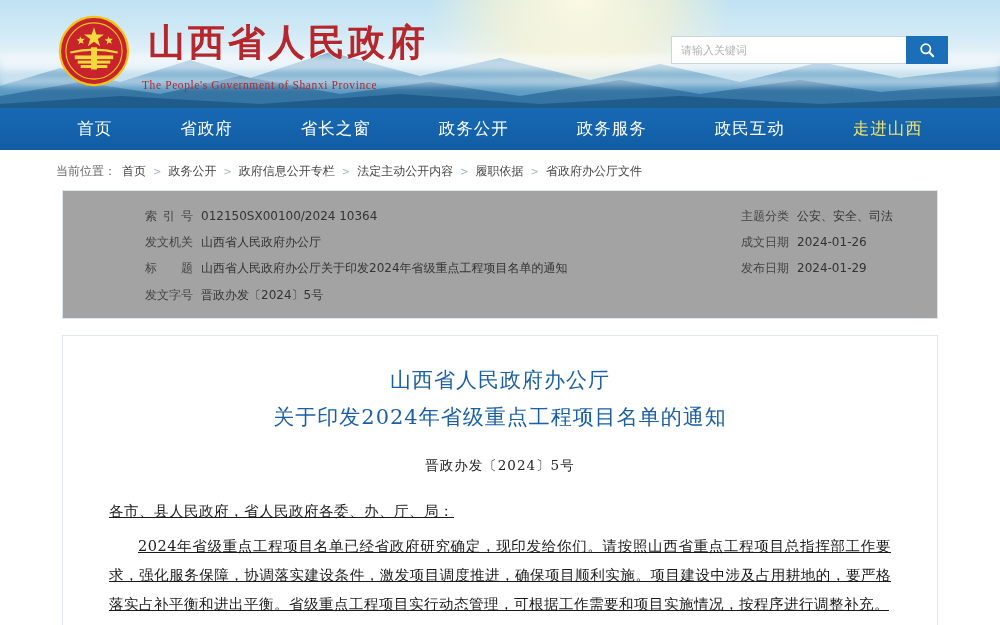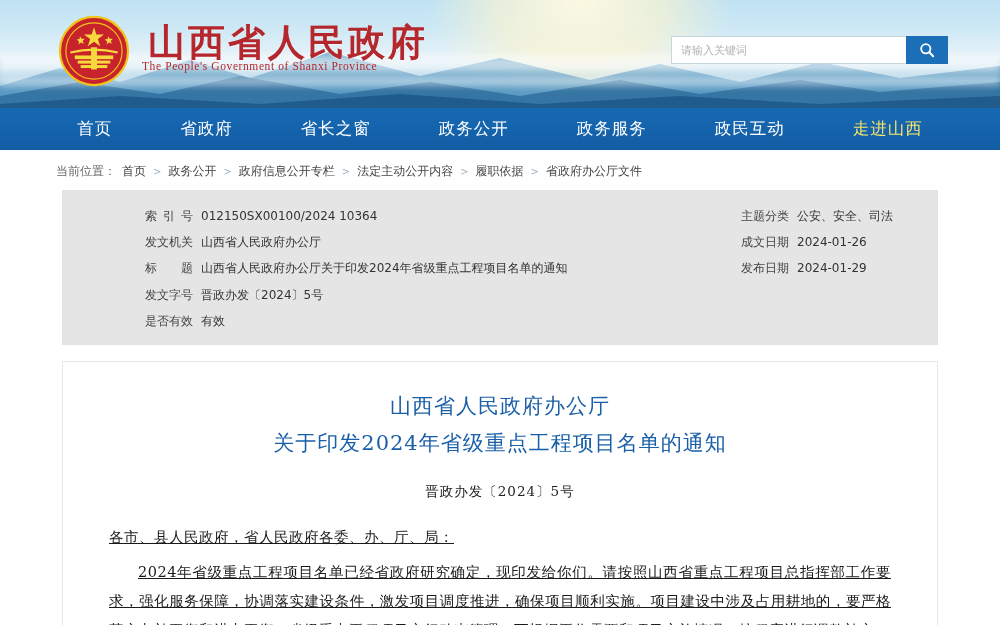--- a/index.html
+++ b/index.html
@@ -51,21 +51,21 @@
     left: 148px; top: 18px;
     font-size: 37px;
     font-weight: bold;
     letter-spacing: 3px;
     color: #b3272d;
     text-shadow: 0 1px 1px rgba(255,255,255,0.6);
     font-family: "DejaVu Sans", "Liberation Sans", sans-serif;
   }
   .title-en {
     position: absolute;
-    left: 142px; top: 60px;
+    left: 142px; top: 79px;
     font-size: 11.5px;
     letter-spacing: 0.6px;
     color: #b3272d;
     font-family: "Liberation Serif", serif;
   }
 
   .searchbox {
     position: absolute;
     right: 52px; top: 36px;
     display: flex;
@@ -132,21 +132,21 @@
   }
   .crumb .lbl { color: #666; margin-right: 6px; }
   .crumb a { color: #444; text-decoration: none; }
   .crumb .sep { margin: 0 7px; color: #9fb4c4; font-size: 10px; }
 
   
   .meta {
     width: 876px;
     margin: 0 auto;
     border: 1px solid #dfe6eb;
-    background: #e5e5e5;
+    background: #a3a3a3;
     padding: 12px 0 10px 0;
   }
   .meta table {
     width: 100%;
     border-collapse: collapse;
     font-size: 12px;
     color: #3a3a3a;
     font-family: "DejaVu Sans", sans-serif;
   }
   .meta td { padding: 5px 0; vertical-align: top; line-height: 1.35; }
@@ -298,26 +298,20 @@
       <td class="v left-col">山西省人民政府办公厅关于印发2024年省级重点工程项目名单的通知</td>
       <td class="k2">发布日期</td>
       <td class="v">2024-01-29</td>
     </tr>
     <tr>
       <td class="k">发文字号</td>
       <td class="v left-col">晋政办发〔2024〕5号</td>
       <td class="k2"></td>
       <td class="v"></td>
     </tr>
-    <tr>
-      <td class="k">是否有效</td>
-      <td class="v left-col">有效</td>
-      <td class="k2"></td>
-      <td class="v"></td>
-    </tr>
   </tbody>
     </table>
 </div>
 
 <div class="article">
   <div class="doc-title">
     <div>山西省人民政府办公厅</div>
     <div>关于印发2024年省级重点工程项目名单的通知</div>
   </div>
 

